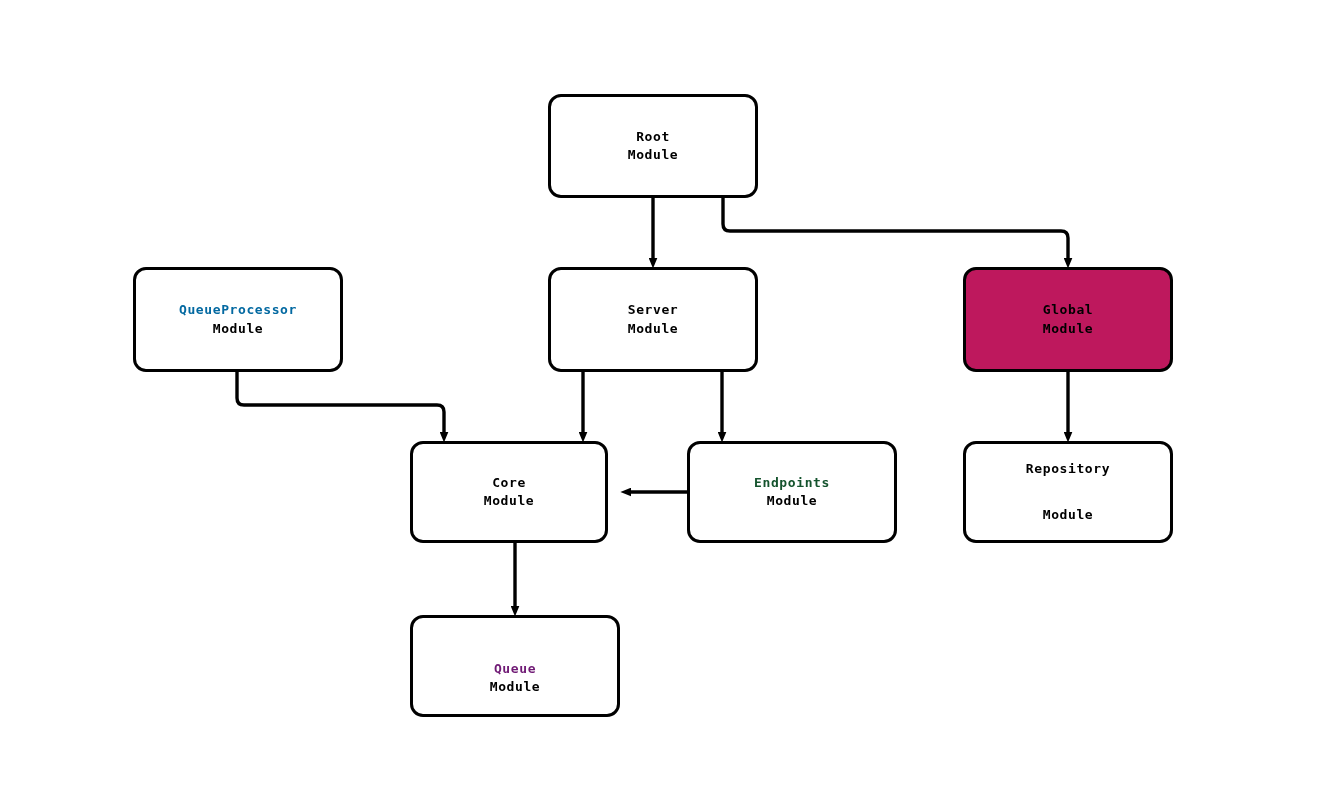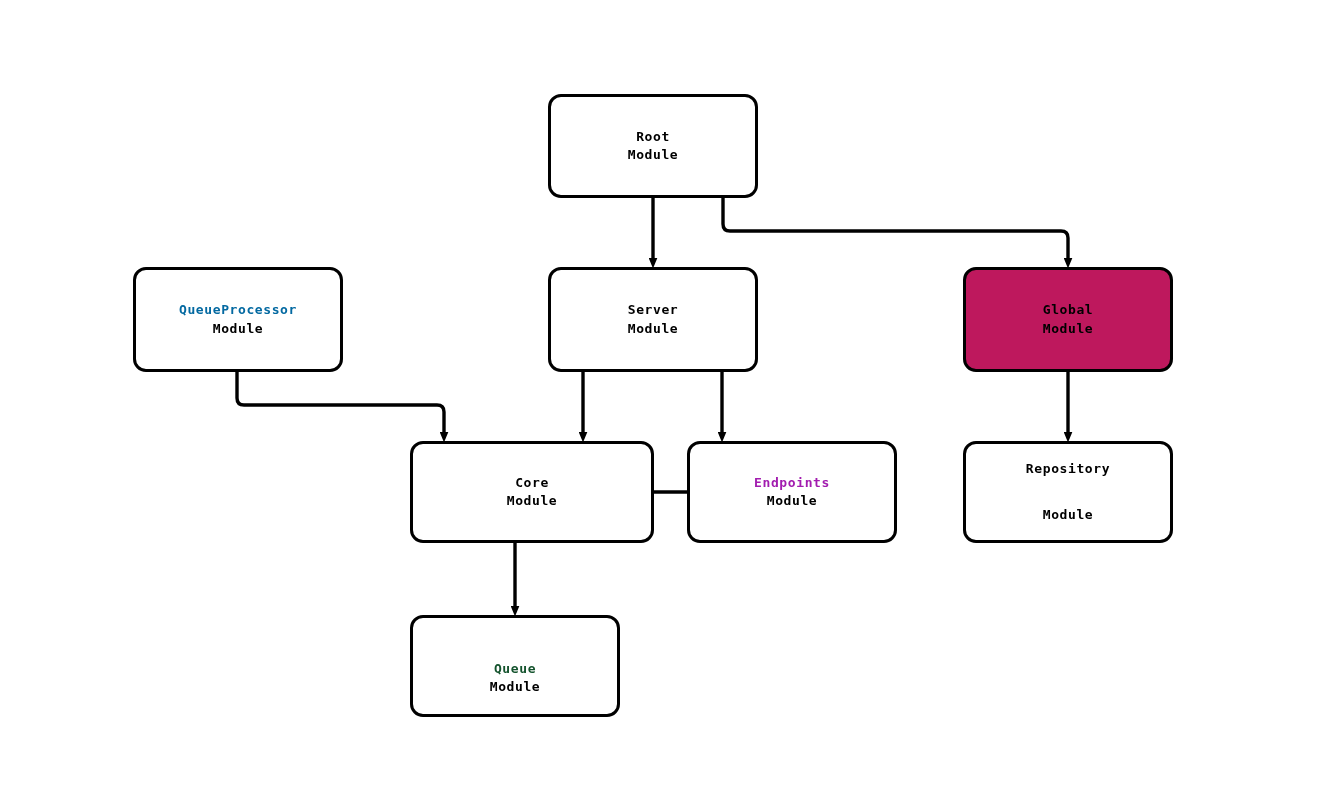--- a/index.html
+++ b/index.html
@@ -89,31 +89,31 @@
         <span class="node-line" style="color: rgb(0, 0, 0);">Module</span>
       </div>
       <div class="node" style="left: 548px; top: 267px; width: 210px; height: 105px; background: rgb(255, 255, 255); border-color: rgb(0, 0, 0);">
         <span class="node-line" style="color: rgb(0, 0, 0);">Server</span>
         <span class="node-line" style="color: rgb(0, 0, 0);">Module</span>
       </div>
       <div class="node" style="left: 963px; top: 267px; width: 210px; height: 105px; background: #be185d; border-color: rgb(0, 0, 0);">
         <span class="node-line" style="color: rgb(0, 0, 0);">Global</span>
         <span class="node-line" style="color: rgb(0, 0, 0);">Module</span>
       </div>
-      <div class="node" style="left: 410px; top: 441px; width: 244px; height: 102px; background: rgb(255, 255, 255); border-color: rgb(0, 0, 0);">
+      <div class="node" style="left: 410px; top: 441px; width: 198px; height: 102px; background: rgb(255, 255, 255); border-color: rgb(0, 0, 0);">
         <span class="node-line" style="color: rgb(0, 0, 0);">Core</span>
         <span class="node-line" style="color: rgb(0, 0, 0);">Module</span>
       </div>
       <div class="node" style="left: 687px; top: 441px; width: 210px; height: 102px; background: rgb(255, 255, 255); border-color: rgb(0, 0, 0);">
-        <span class="node-line" style="color: #a21caf;">Endpoints</span>
+        <span class="node-line" style="color: #14532d;">Endpoints</span>
         <span class="node-line" style="color: rgb(0, 0, 0);">Module</span>
       </div>
       <div class="node" style="left: 963px; top: 441px; width: 210px; height: 102px; background: rgb(255, 255, 255); border-color: rgb(0, 0, 0); gap: 28px;">
         <span class="node-line" style="color: rgb(0, 0, 0);">Repository</span>
         <span class="node-line" style="color: rgb(0, 0, 0);">Module</span>
       </div>
       <div class="node" style="left: 410px; top: 615px; width: 210px; height: 102px; background: rgb(255, 255, 255); border-color: rgb(0, 0, 0);">
-        <span class="node-line" style="color: #14532d; margin-top: 24px;">Queue</span>
+        <span class="node-line" style="color: #701a75; margin-top: 24px;">Queue</span>
         <span class="node-line" style="color: rgb(0, 0, 0);">Module</span>
       </div>
     </div>
 
 </div>
 
 </body></html>

